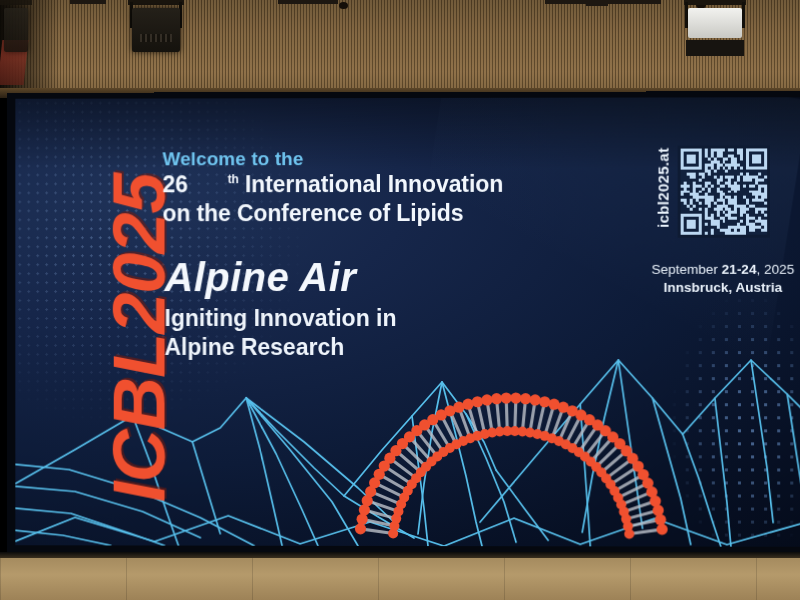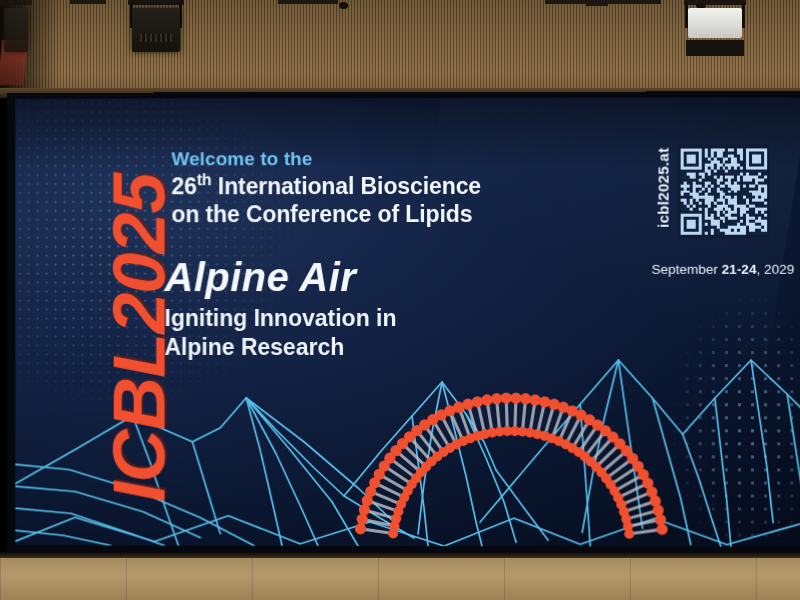--- a/index.html
+++ b/index.html
@@ -98,24 +98,24 @@
   
   .side-title {
     position:absolute; left:-86px; top:152px; width:420px;
     transform:rotate(-90deg); transform-origin:center;
     font-size:74px; font-weight:bold; font-style:italic;
     letter-spacing:-1px; color:#f0502f; white-space:nowrap;
     text-shadow:2px 2px 0 rgba(120,26,12,.55);
   }
 
   
-  .headline { position:absolute; left:157px; top:50px; }
+  .headline { position:absolute; left:148px; top:50px; }
   .hl-line1 { font-size:19px; font-weight:bold; color:#6fc4ef; letter-spacing:.1px; }
   .hl-line2, .hl-line3 { font-size:23px; font-weight:bold; color:#f2f7fd; letter-spacing:-.1px; line-height:1.25; }
-  .hl-line2 sup { font-size:16px; vertical-align:super; }
+  .hl-line2 sup { font-size:12px; vertical-align:super;margin-left:40px; }
 
   
   .maintitle { position:absolute; left:150px; top:158px; }
   .mt-1 { font-size:40px; font-style:italic; font-weight:bold; color:#f4f8fd; letter-spacing:.5px; line-height:1.05;}
   .mt-2 { font-size:40px; font-style:italic; font-weight:bold; color:#52b6e8; letter-spacing:.5px; line-height:1.12;}
   .mt-tag { margin-top:6px; font-size:23px; font-weight:bold; color:#eef4fb; line-height:1.28; }
 
   
   .qrblock { position:absolute; left:640px; top:48px; display:flex; align-items:flex-start; gap:6px; }
   .qr-url {
@@ -370,21 +370,21 @@
         </svg>
       </div>
 
       <div class="screen-glare"></div>
       <div class="screen-vignette"></div>
 
       <div class="side-title">ICBL2025</div>
 
       <div class="headline">
         <div class="hl-line1">Welcome to the</div>
-        <div class="hl-line2"><span>26</span><sup>th</sup><span> International Bioscience</span></div>
+        <div class="hl-line2"><span>26</span><sup>th</sup><span> International Innovation</span></div>
         <div class="hl-line3">on the Conference of Lipids</div>
       </div>
 
       <div class="maintitle">
         <div class="mt-1">Alpine Air</div>
         <div class="mt-tag">
           <div>Igniting Innovation in</div>
           <div>Alpine Research</div>
         </div>
       </div>
@@ -806,21 +806,22 @@
               <rect x="17" y="28" width="1" height="1" fill="#bcd8f2"></rect>
               <rect x="18" y="28" width="1" height="1" fill="#bcd8f2"></rect>
               <rect x="19" y="28" width="1" height="1" fill="#bcd8f2"></rect>
               <rect x="20" y="28" width="1" height="1" fill="#bcd8f2"></rect>
               <rect x="21" y="28" width="1" height="1" fill="#bcd8f2"></rect>
             </svg>
         </div>
       </div>
 
       <div class="details">
-        <div class="det-row"><span>September </span><b>21-24</b><span>, 2029</span></div>
+        <div class="det-row"><span>September </span><b>21-24</b><span>, 2025</span></div>
+        <div class="det-city">Innsbruck, Austria</div>
       </div>
 
     </div>
   </div>
 
   <div class="wall-top-edge"></div>
   <div class="wall-bottom"></div>
 
 </div>
 

